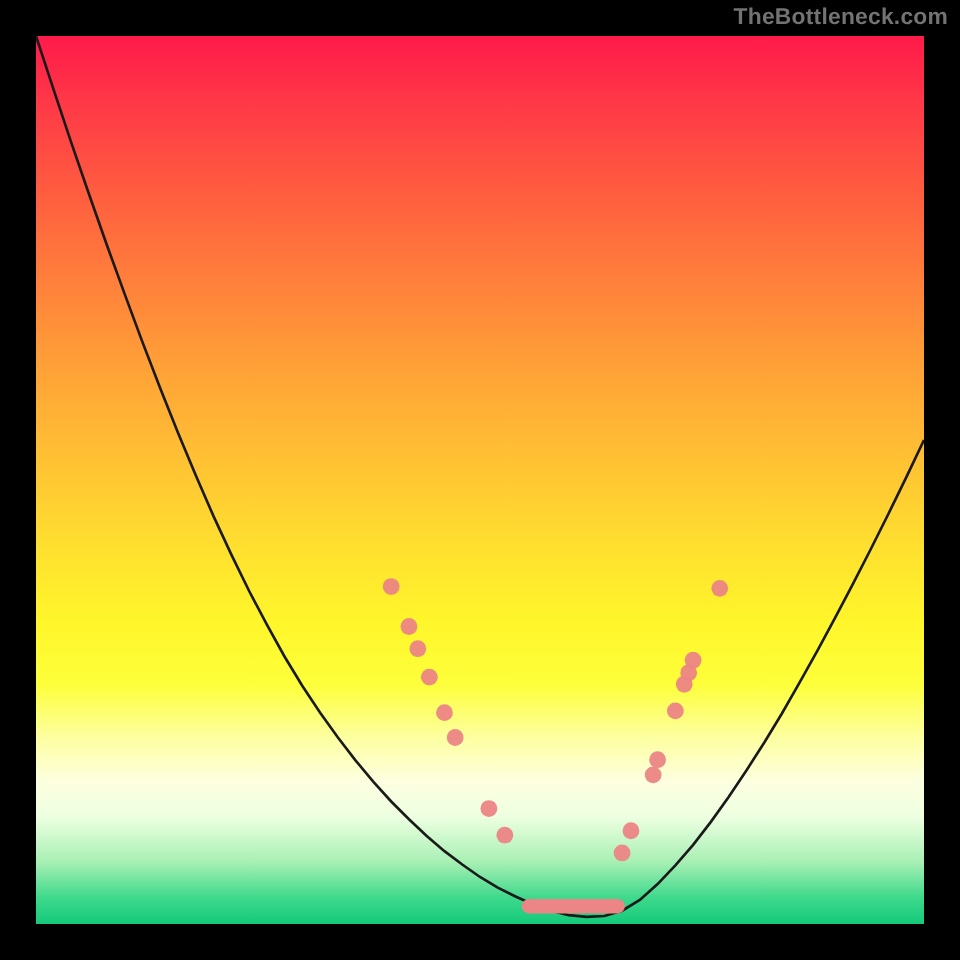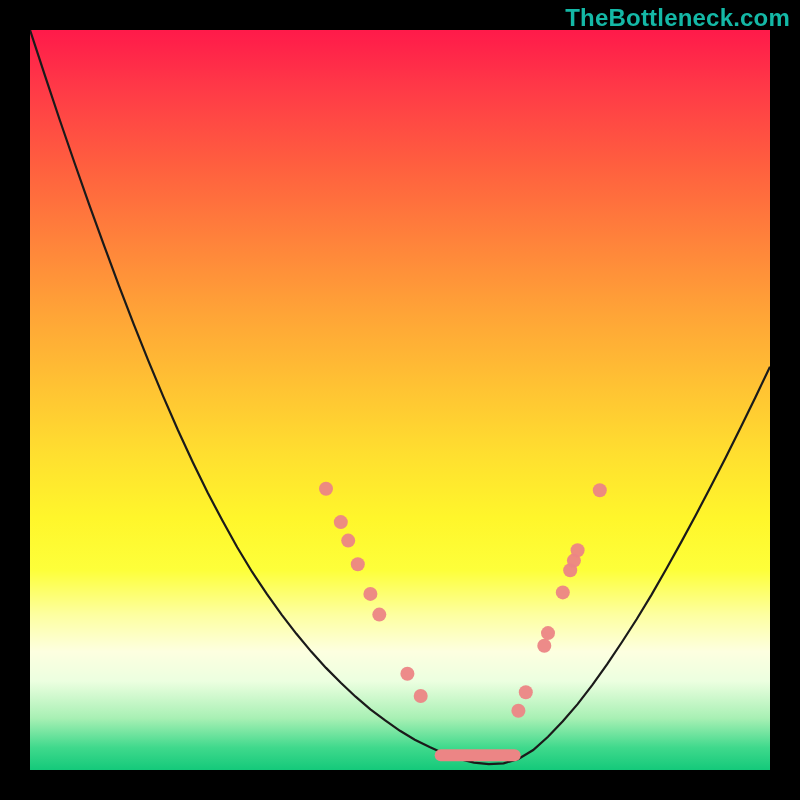--- a/index.html
+++ b/index.html
@@ -15,22 +15,22 @@
     position: relative;
     width: 800px;
     height: 800px;
     background: #000;
     box-sizing: border-box;
   }
   .watermark {
     position: absolute;
     top: 4px;
     right: 10px;
-    color: #14b8a6;
-    font-size: 24px;
+    color: #737373;
+    font-size: 19px;
     font-weight: 600;
     letter-spacing: 0.2px;
     z-index: 50;
   }
   .plot-area {
     position: absolute;
     left: 30px;
     top: 30px;
     width: 740px;
     height: 740px;

